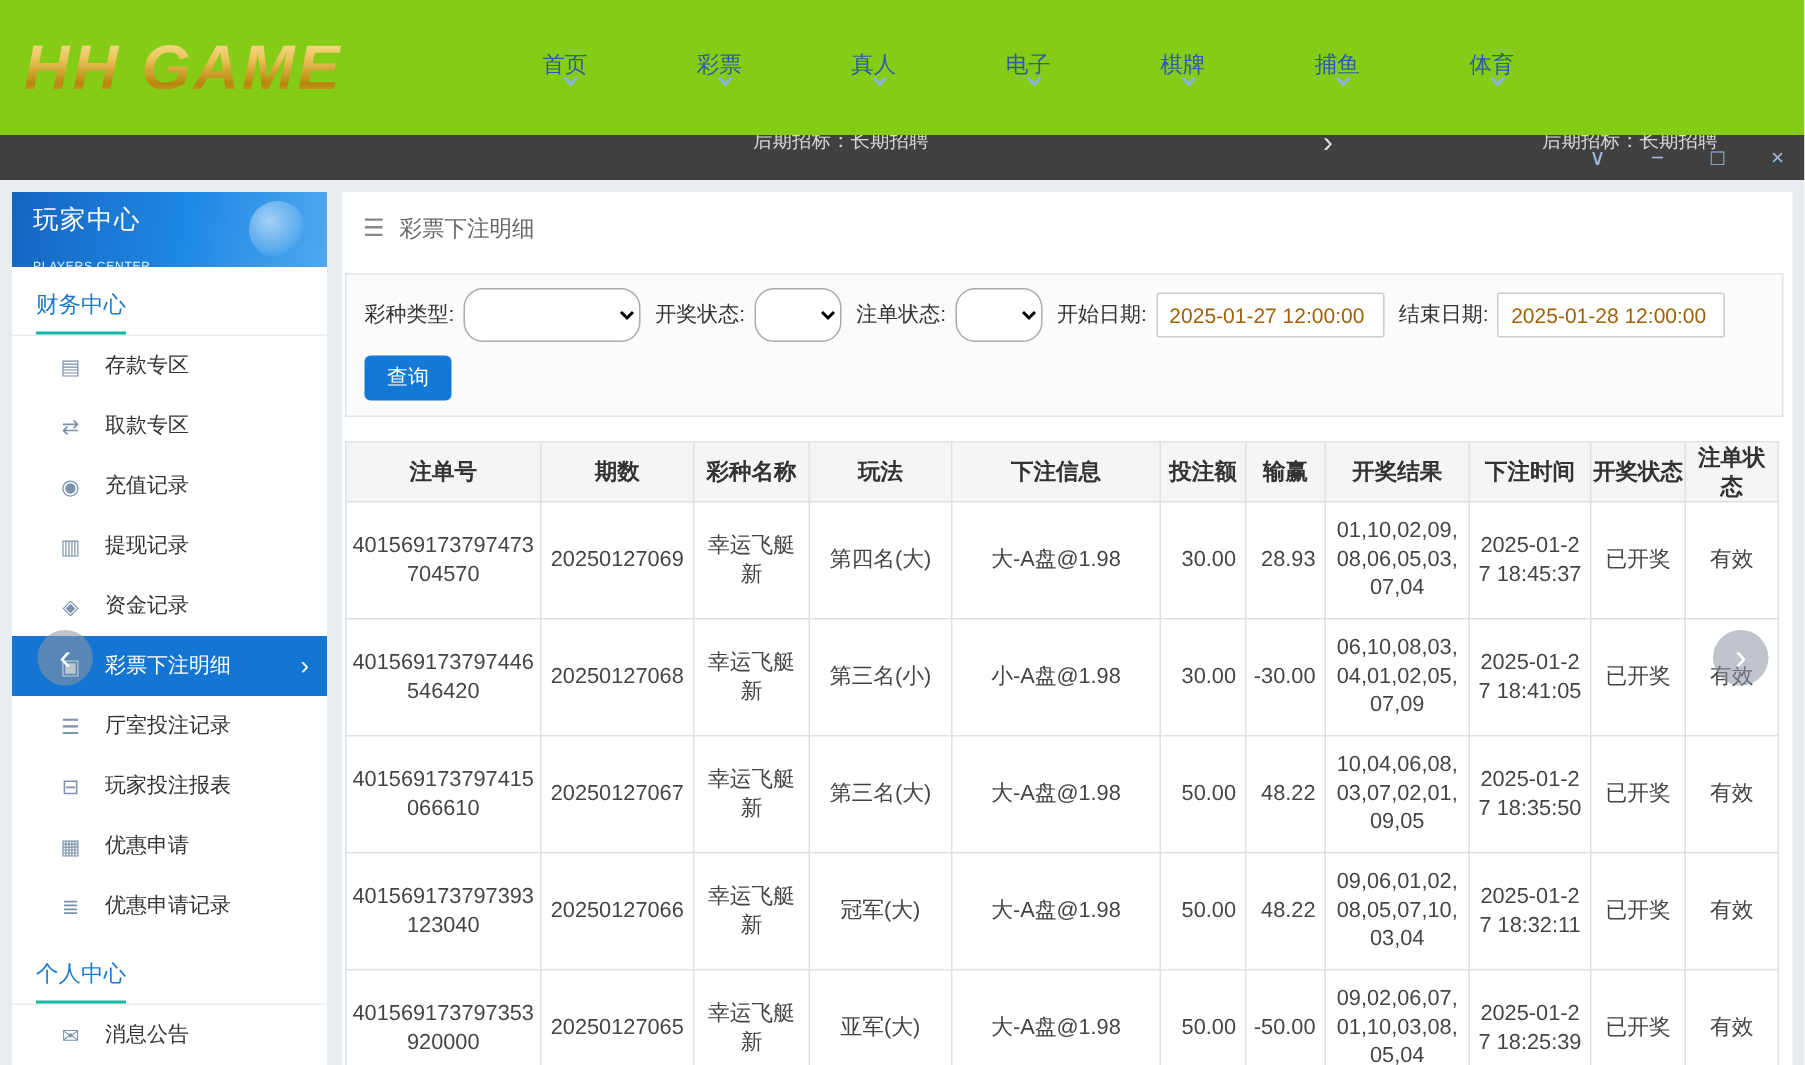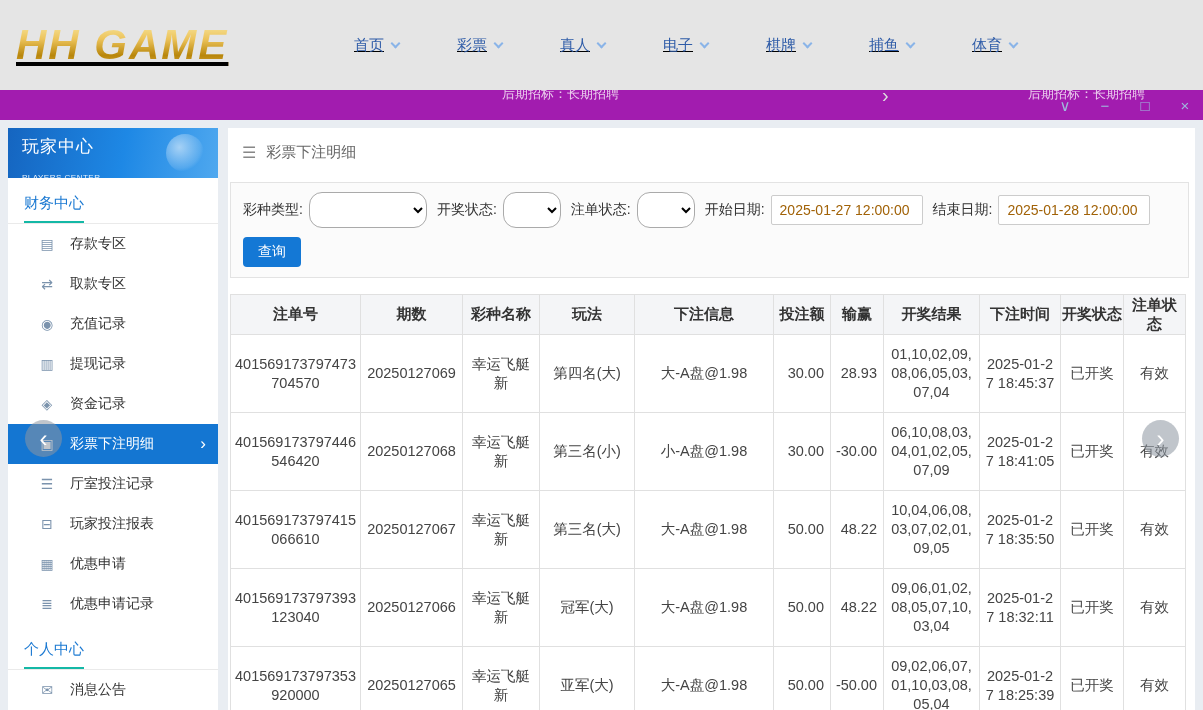--- a/index.html
+++ b/index.html
@@ -1,32 +1,32 @@
 <!DOCTYPE html>
 <html><head>
 <meta charset="utf-8">
 <style>
   *{margin:0;padding:0;box-sizing:border-box;}
   html,body{width:1203px;height:710px;overflow:hidden;}
   body{font-family:"Liberation Sans","DejaVu Sans",sans-serif;background:#fff;}
 
   
-  .site-header{height:90px;display:flex;align-items:center;background:#e5e5e5;text-decoration:underline;}
+  .site-header{height:90px;display:flex;align-items:center;background:#84cc16;}
   .logo{width:285px;padding-left:16px;font-size:42px;font-weight:bold;font-style:italic;letter-spacing:2px;
     background:linear-gradient(180deg,#f9eaa8 0%,#ecc círculo 0,#ecc35a 38%,#b8860b 72%,#e0b045 100%);
     background:linear-gradient(180deg,#f9eaa8 0%,#ecc35a 38%,#b8860b 72%,#e0b045 100%);
     -webkit-background-clip:text;background-clip:text;color:transparent;cursor:pointer;white-space:nowrap;}
   .main-nav{display:flex;padding-left:40px;}
-  .nav-item{width:103px;display:flex;align-items:center;justify-content:center;cursor:pointer;}
+  .nav-item{width:103px;display:flex;align-items:center;justify-content:center;cursor:pointer;flex-direction:column;}
   .nav-label{color:#2f5ca8;font-size:15px;}
   .chev{width:7px;height:7px;border-right:2px solid #8ab4e8;border-bottom:2px solid #8ab4e8;
     transform:rotate(45deg);margin-left:8px;margin-top:-4px;}
 
   
-  .banner{height:30px;background:#a21caf;position:relative;overflow:hidden;color:rgba(255,255,255,.78);font-size:13px;}
+  .banner{height:30px;background:#404040;position:relative;overflow:hidden;color:rgba(255,255,255,.78);font-size:13px;}
   .banner-text-center{position:absolute;left:502px;top:-5px;}
   .banner-arrow{position:absolute;left:882px;top:-6px;font-size:20px;color:#ddd;}
   .banner-text-right{position:absolute;left:1028px;top:-5px;}
   .win-controls{position:absolute;right:10px;top:0;height:30px;display:flex;align-items:center;gap:24px;color:#9fb9dc;}
   .win-btn{cursor:pointer;width:16px;text-align:center;font-size:15px;line-height:1;}
 
   
   .modal-area{height:590px;background:#e9edf2;padding:8px 8px 0;display:flex;position:relative;}
 
   .sidebar{width:210px;background:#fff;margin-right:10px;overflow:hidden;flex-shrink:0;}

